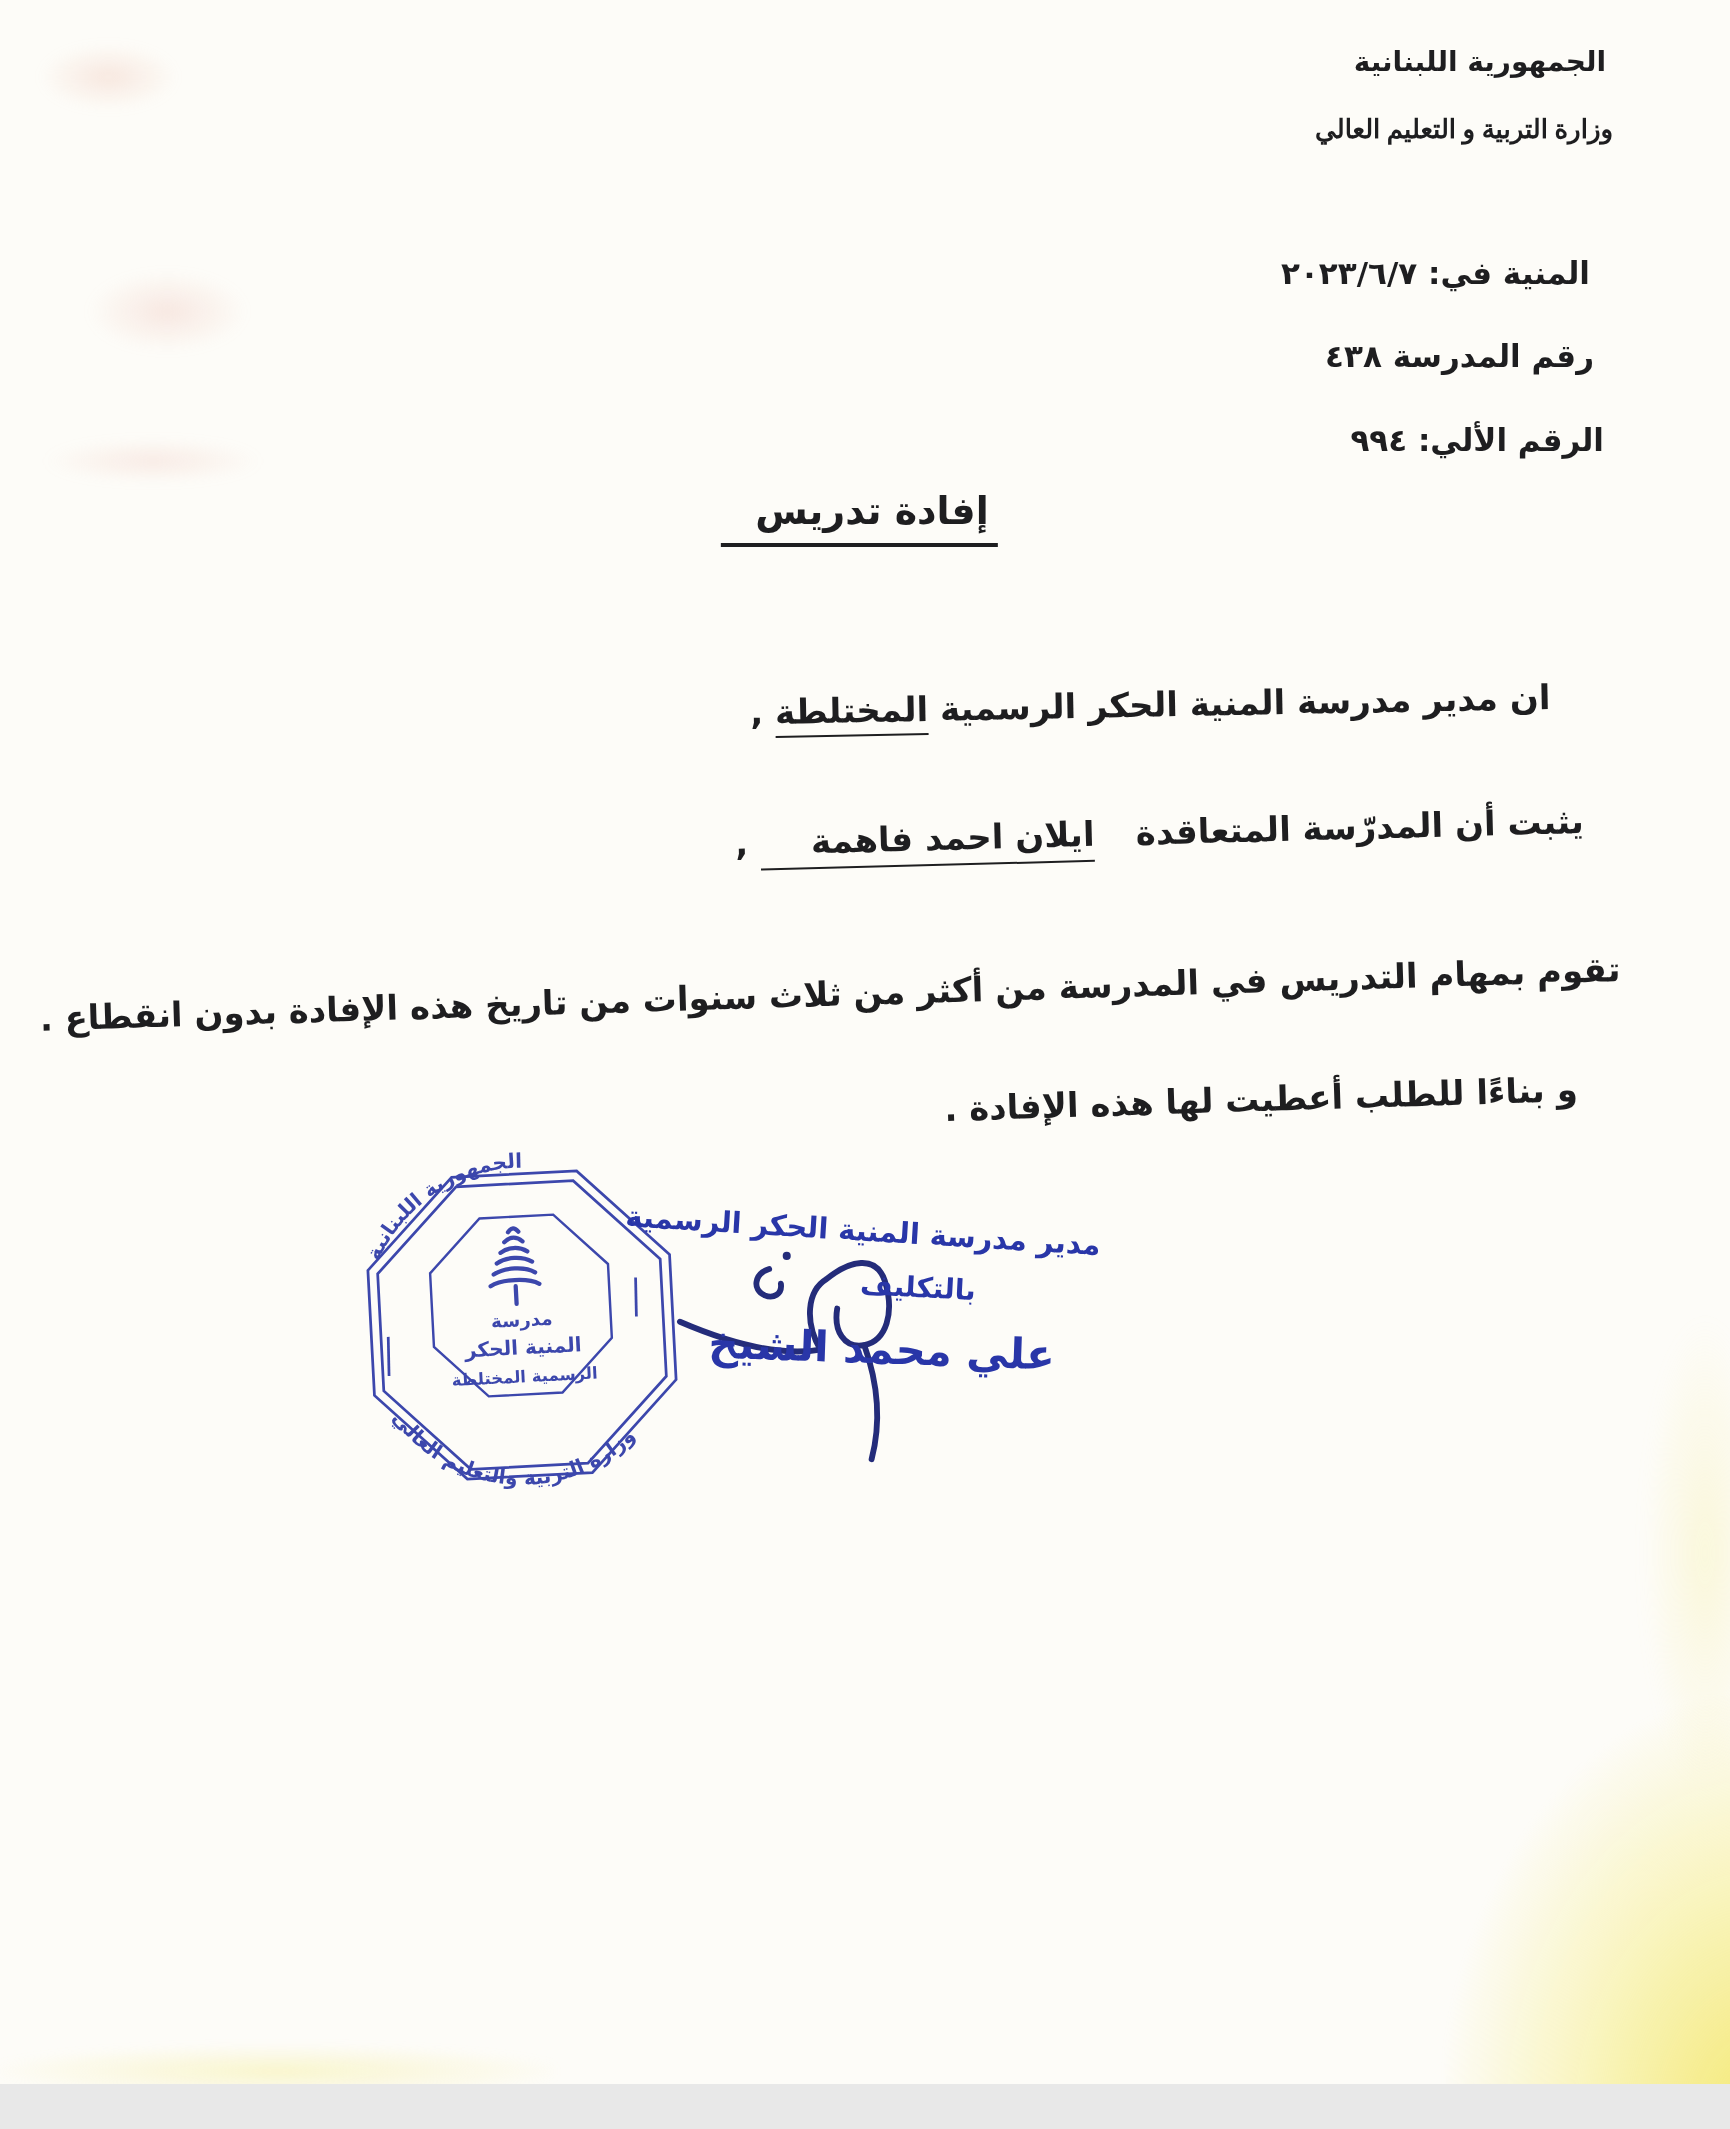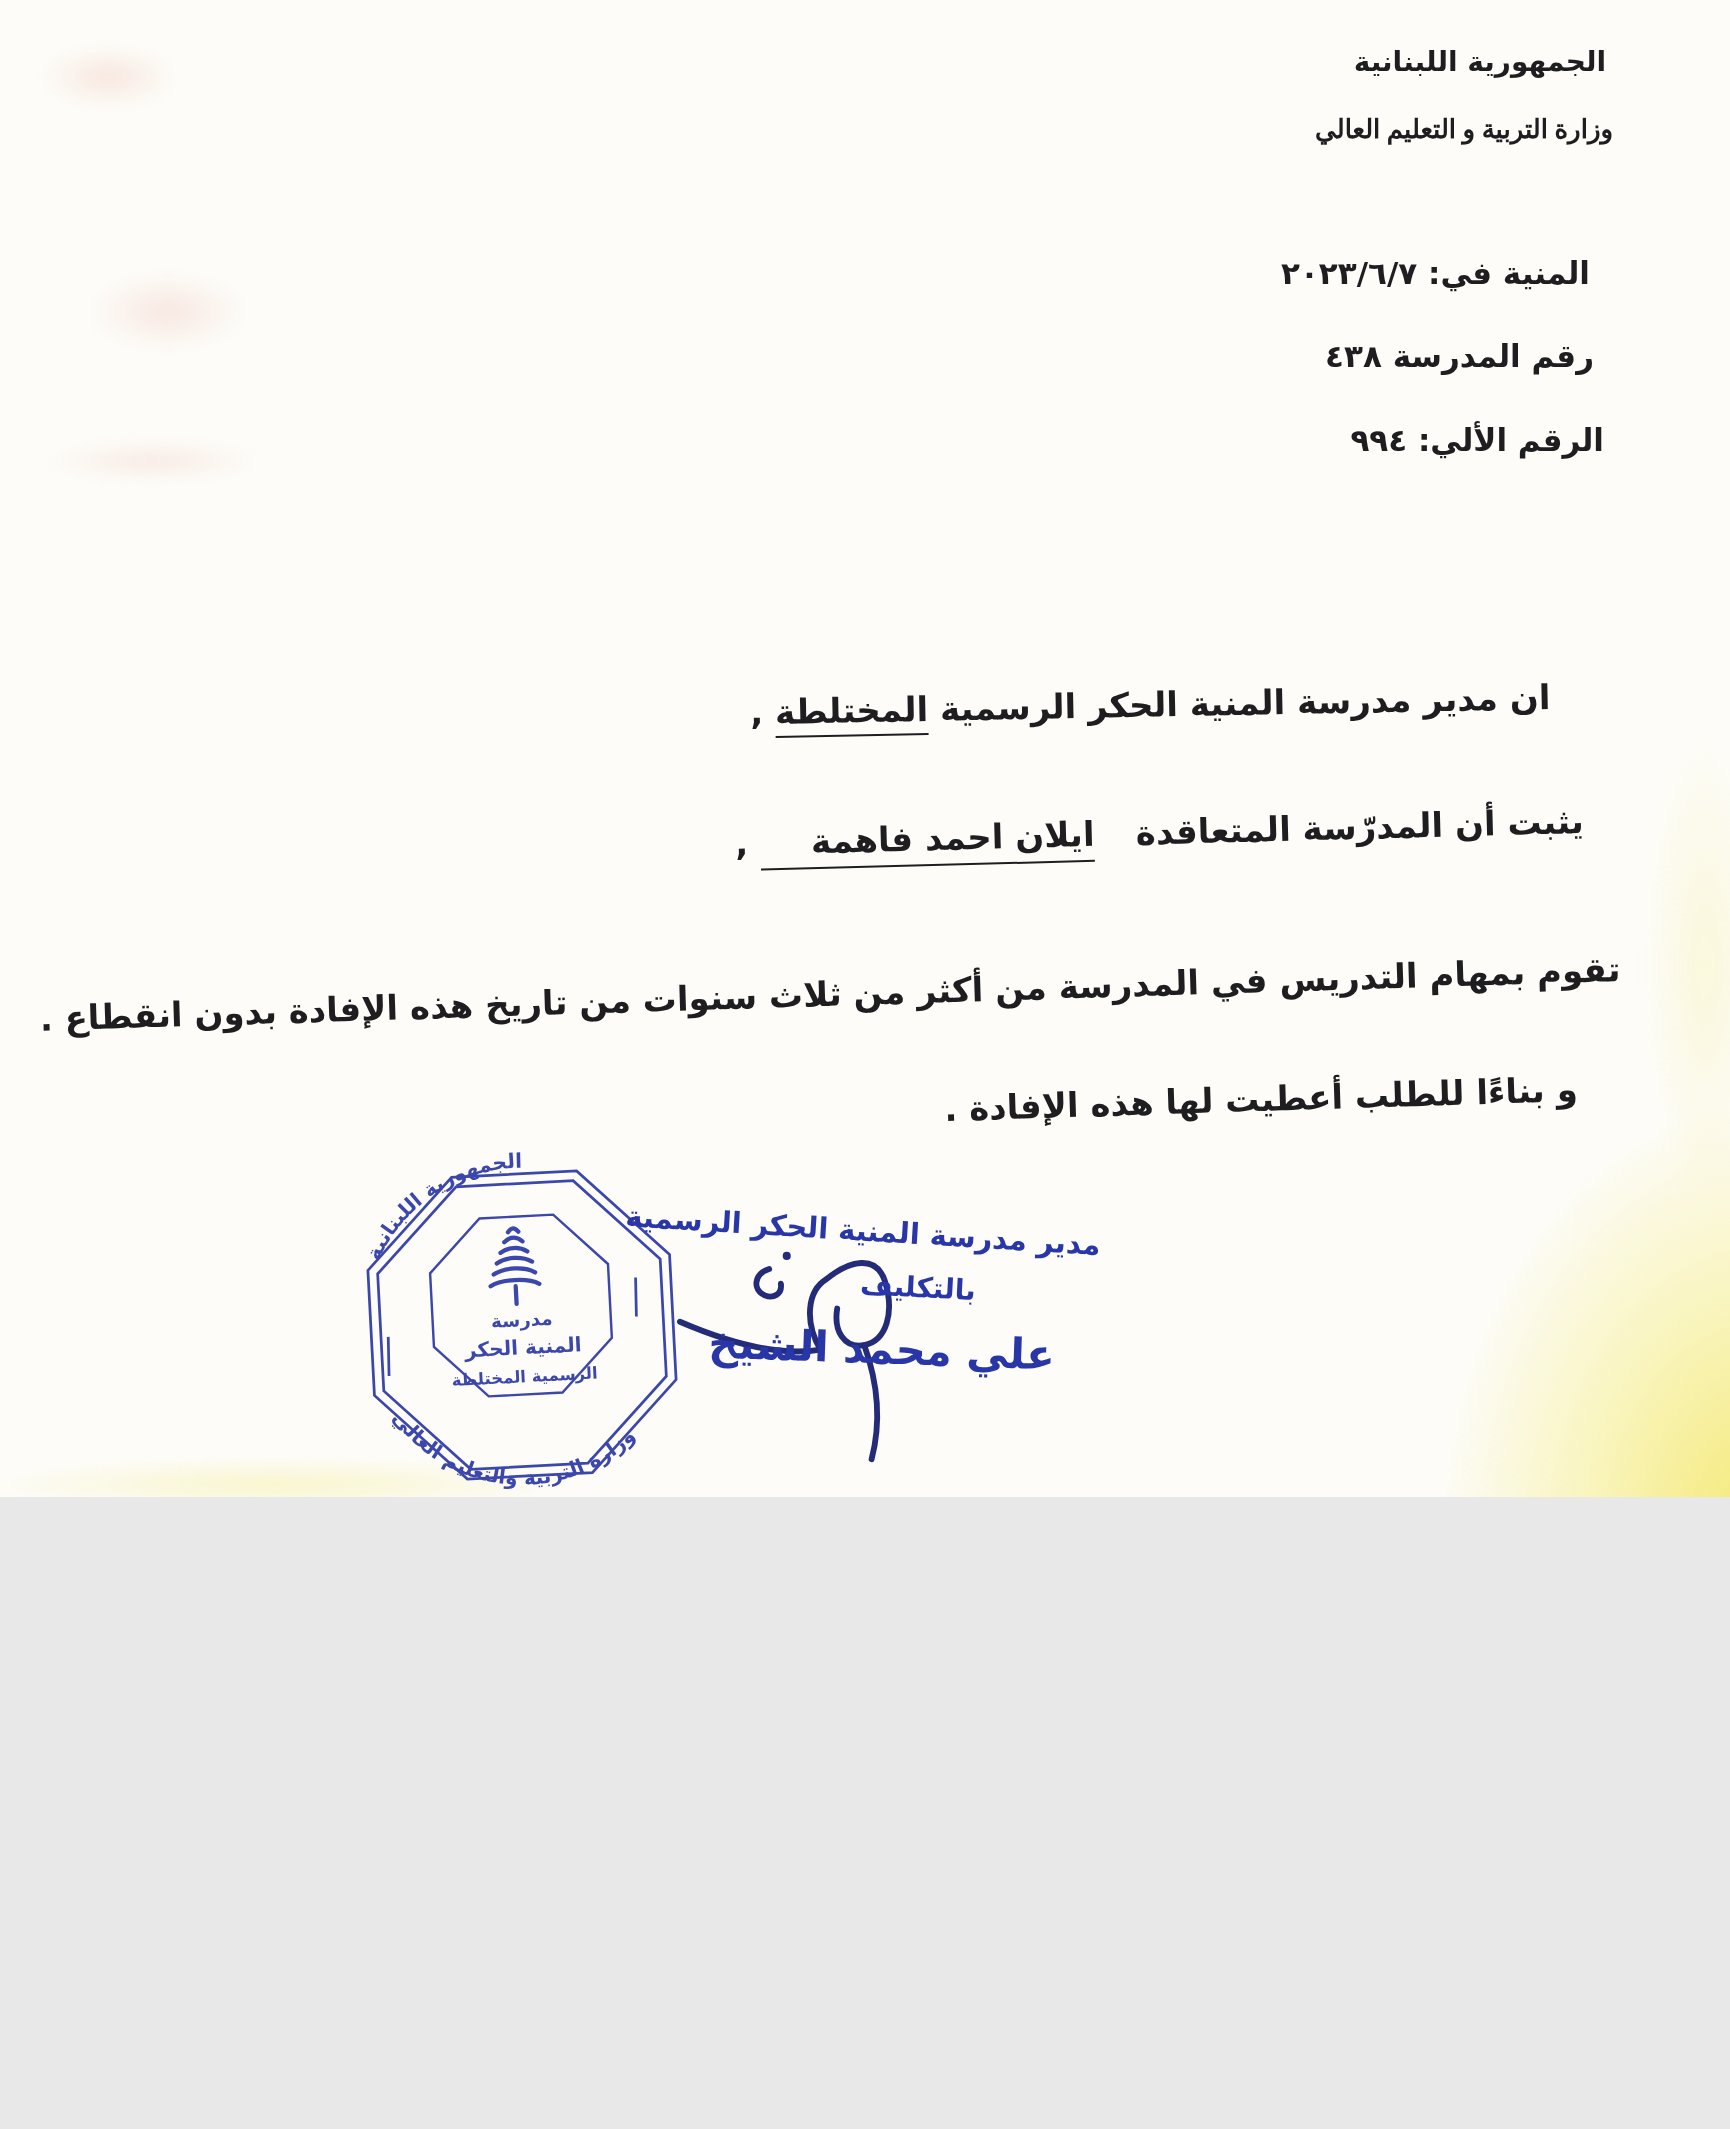--- a/index.html
+++ b/index.html
@@ -1,18 +1,18 @@
 <!DOCTYPE html>
 <html lang="ar" dir="rtl" style="font-size:11.7px"><head>
 <meta charset="utf-8">
 <style>
   html,body{margin:0;padding:0;background:#e8e8e8;}
   .page{
     position:relative;
-    width:1731px;height:1497px;
+    width:1731px;height:2084px;
     margin:0 auto;
     background:#fdfcf8;
     overflow:hidden;
     font-family:"DejaVu Sans", sans-serif;
     color:#1e1e20;
     direction:rtl;
   }
   
   .smudge{position:absolute;border-radius:50%;filter:blur(5.9px);pointer-events:none;}
   .smudge.pink1{left:40px;top:44px;width:139px;height:66px;background:radial-gradient(ellipse,rgba(236,186,166,.30),rgba(236,186,166,0) 70%);}
@@ -77,20 +77,21 @@
   <div class="hdr republic">الجمهورية اللبنانية</div>
   <div class="hdr ministry">وزارة التربية و التعليم العالي</div>
 
   <div class="meta date">
     <span>المنية في:</span>
     <span class="num" dir="ltr">٢٠٢٣/٦/٧</span>
   </div>
   <div class="meta school">رقم المدرسة ٤٣٨</div>
   <div class="meta serial">الرقم الألي: ٩٩٤</div>
 
+  <div class="title">إفادة تدريس</div>
 
   <div class="bline l1">
     <span>ان مدير مدرسة المنية الحكر الرسمية</span>
     <span class="u-word">المختلطة</span>
     <span>,</span>
   </div>
 
   <div class="bline l2">
     <span>يثبت أن المدرّسة المتعاقدة</span>
     <span class="gap"></span>

